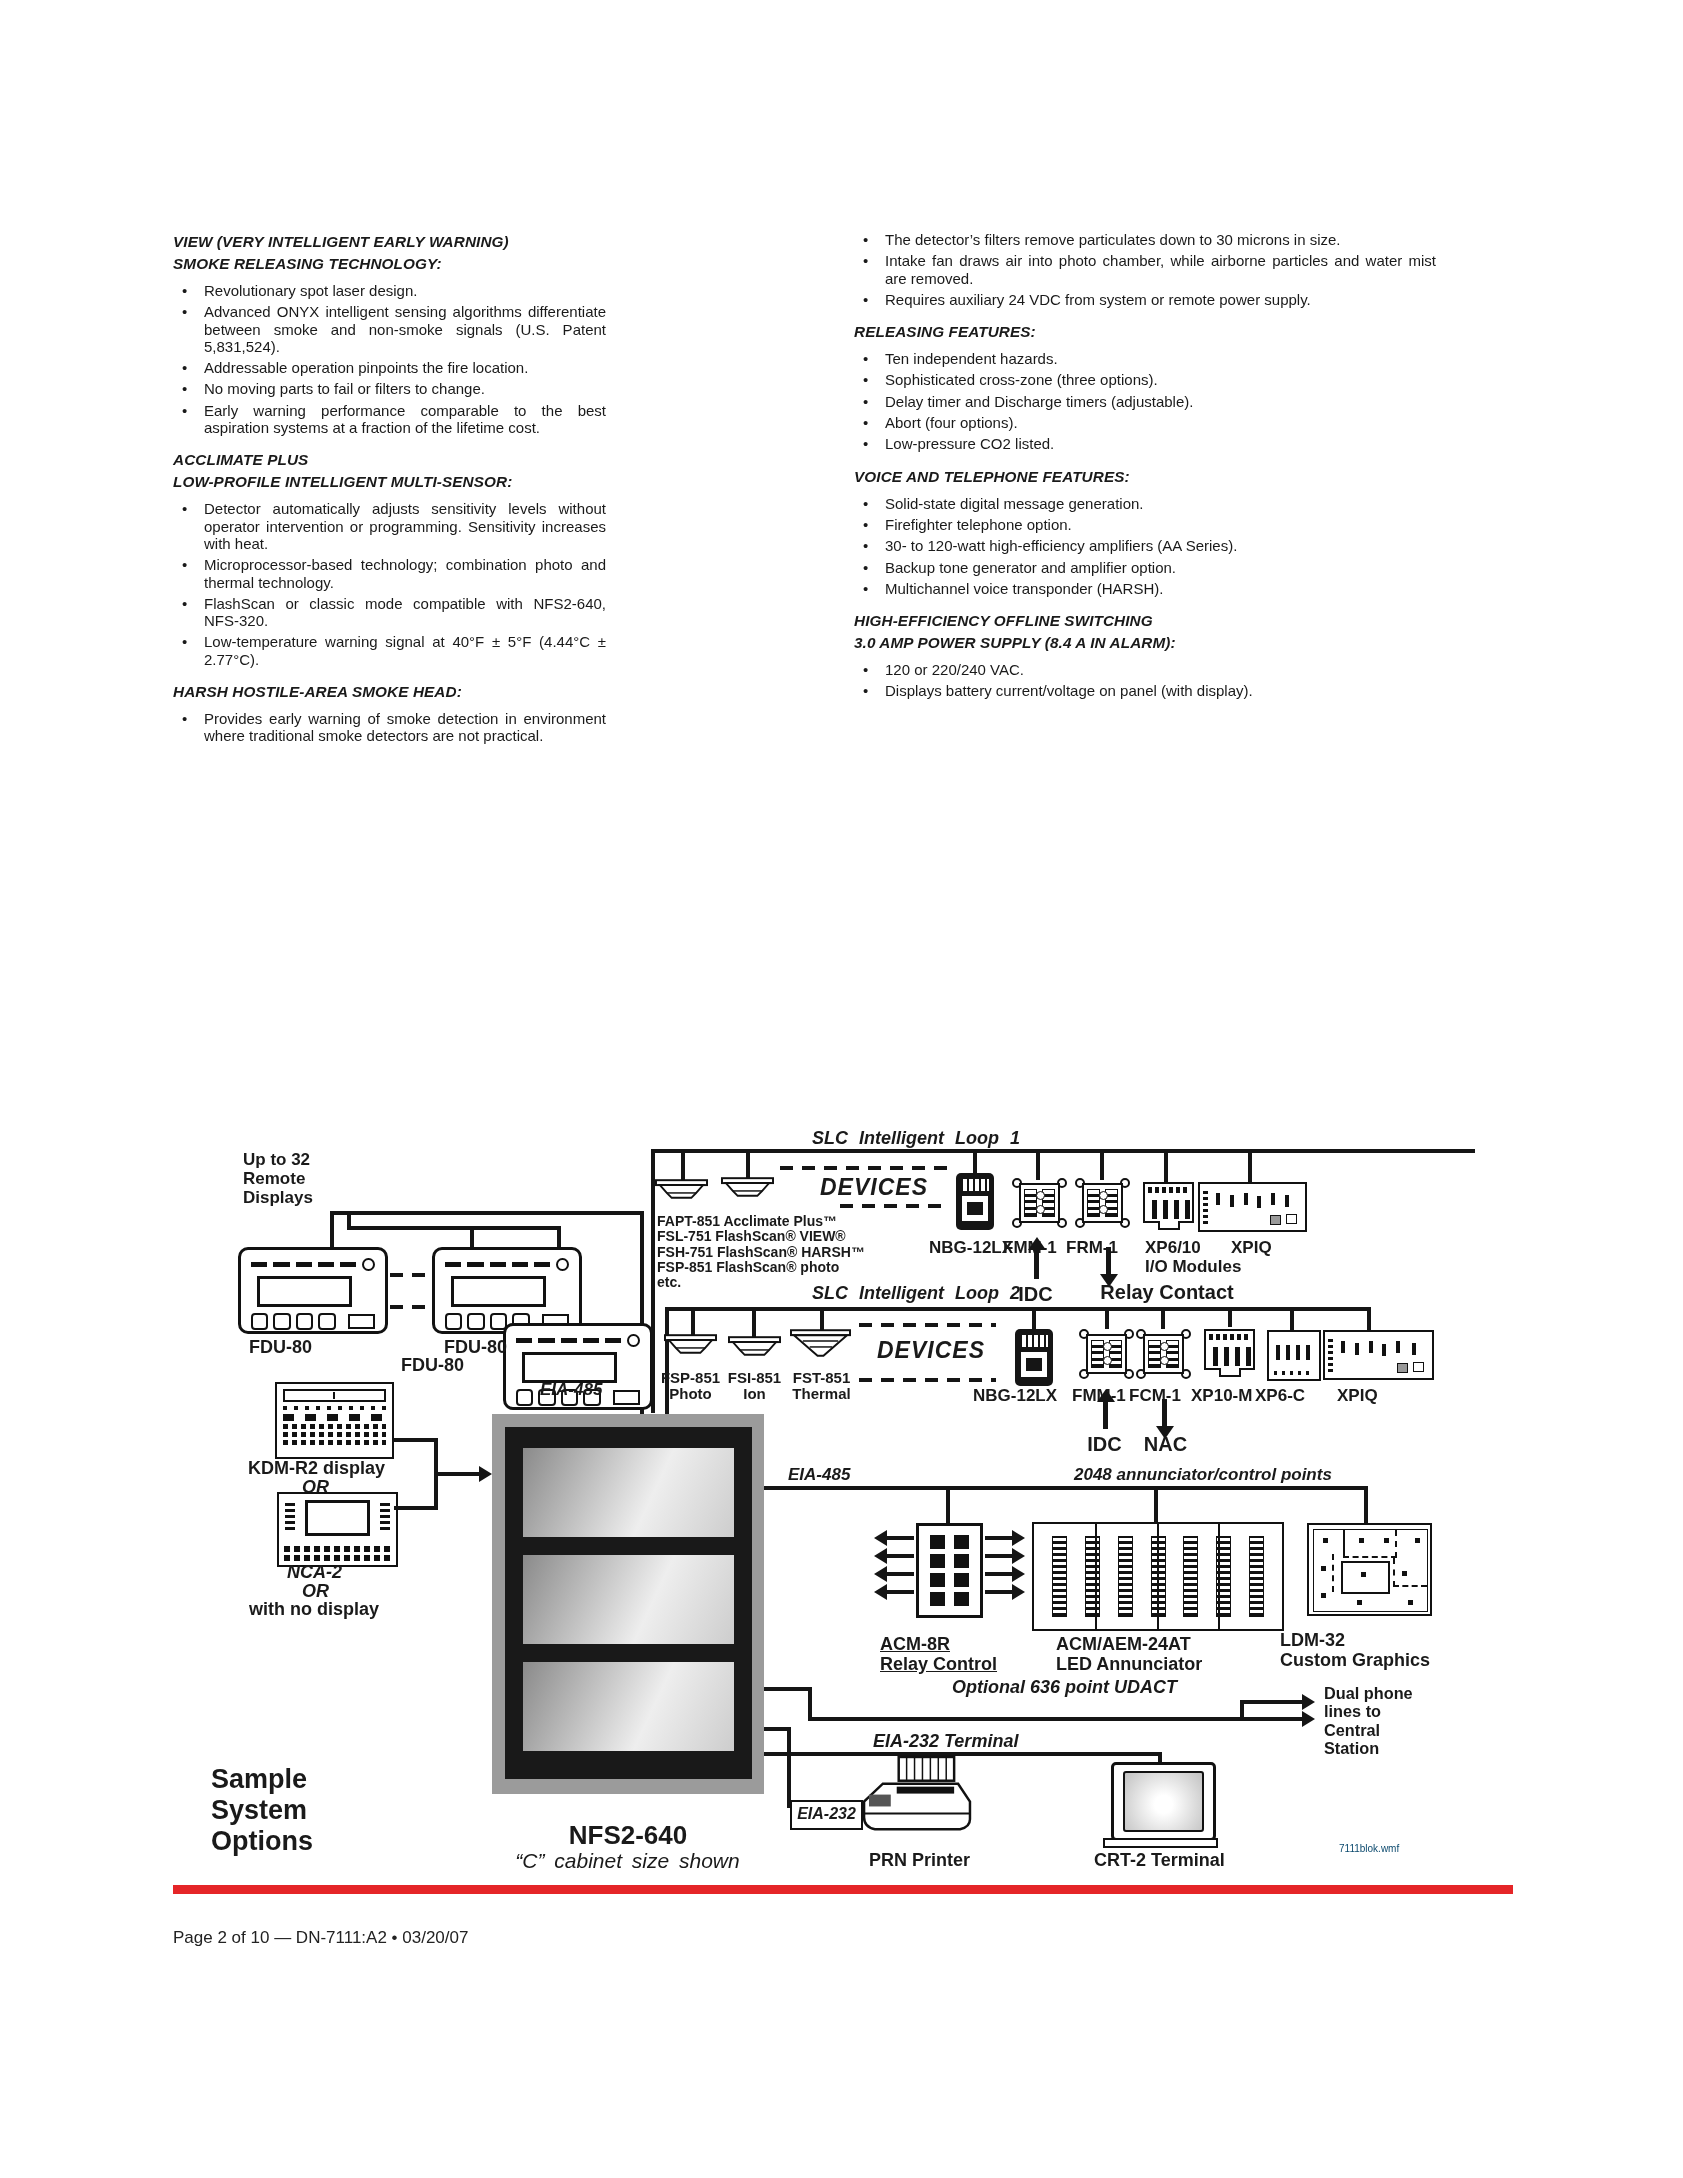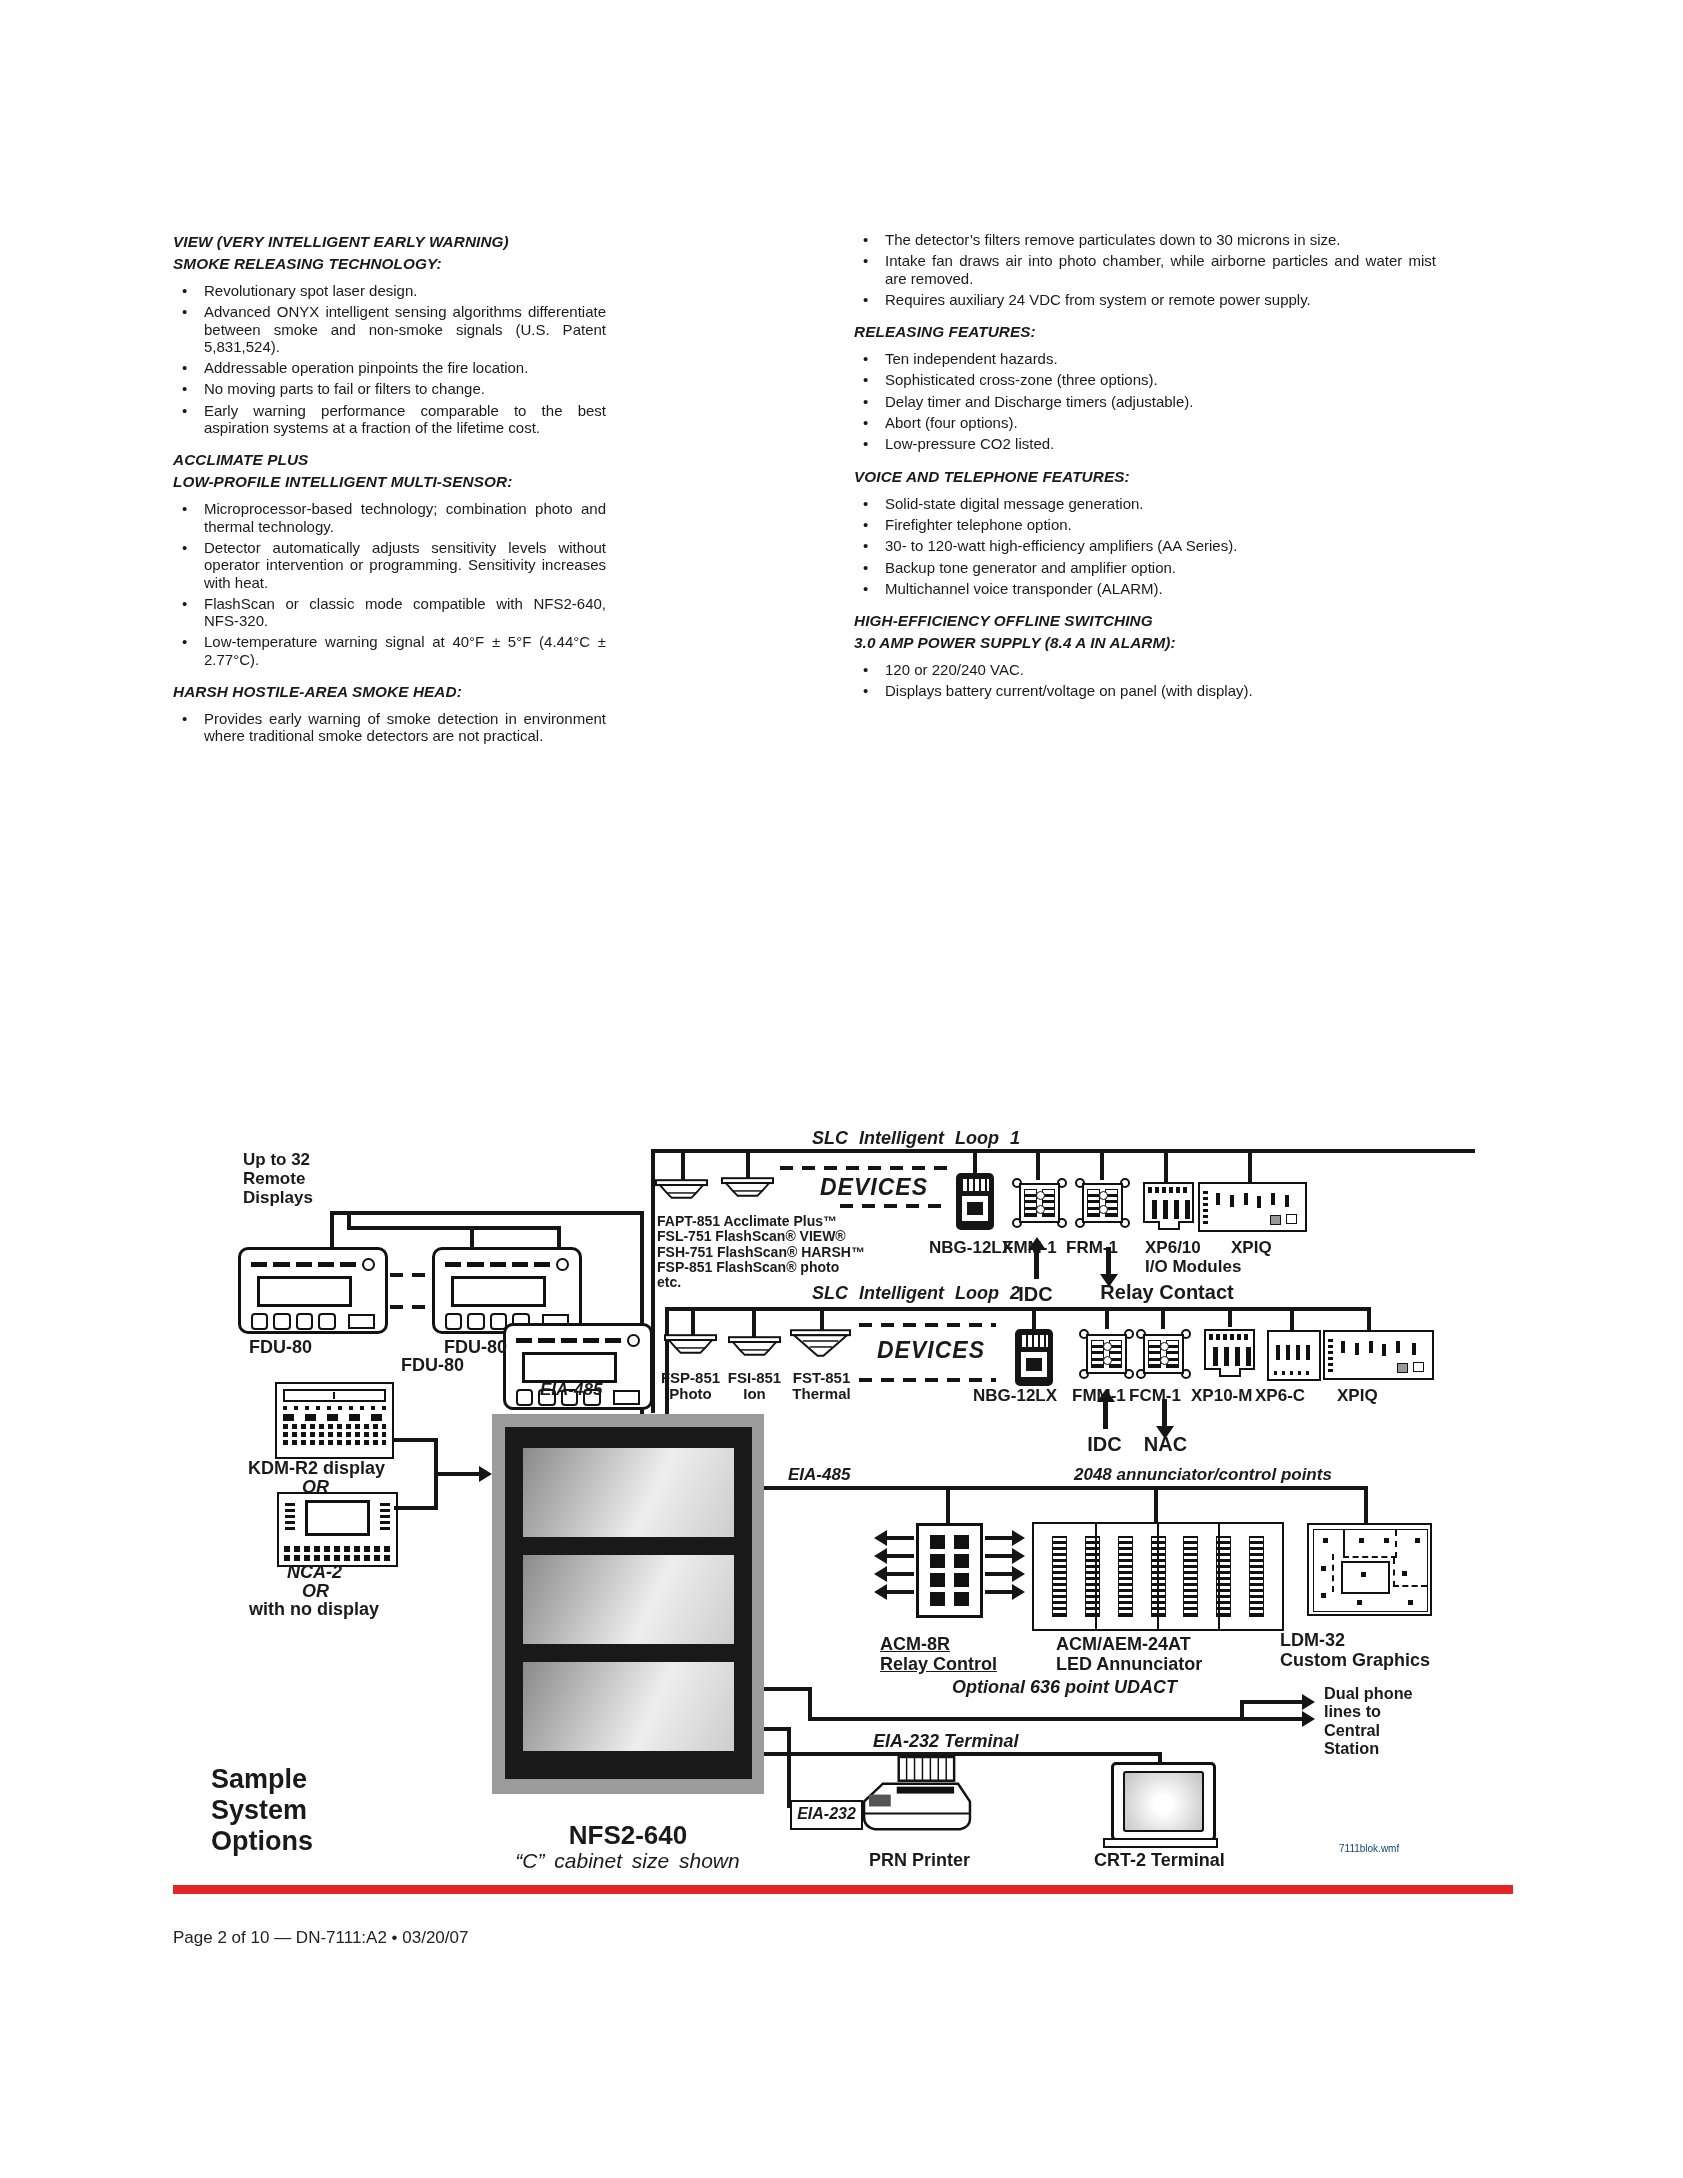--- a/index.html
+++ b/index.html
@@ -163,24 +163,24 @@
       <div class="b">
           <span>Early warning performance comparable to the best aspiration systems at a fraction of the lifetime cost.</span>
         </div>
     </div>
     <div class="sec">
       <div class="hd">
         <div>ACCLIMATE PLUS</div>
         <div>LOW-PROFILE INTELLIGENT MULTI-SENSOR:</div>
       </div>
       <div class="b">
+          <span>Detector automatically adjusts sensitivity levels without operator intervention or programming. Sensitivity increases with heat.</span>
+        </div>
+      <div class="b">
           <span>Microprocessor-based technology; combination photo and thermal technology.</span>
-        </div>
-      <div class="b">
-          <span>Detector automatically adjusts sensitivity levels without operator intervention or programming. Sensitivity increases with heat.</span>
         </div>
       <div class="b">
           <span>FlashScan or classic mode compatible with NFS2-640, NFS-320.</span>
         </div>
       <div class="b">
           <span>Low-temperature warning signal at 40°F ± 5°F (4.44°C ± 2.77°C).</span>
         </div>
     </div>
     <div class="sec">
       <div class="hd">
@@ -234,21 +234,21 @@
       <div class="b">
           <span>Firefighter telephone option.</span>
         </div>
       <div class="b">
           <span>30- to 120-watt high-efficiency amplifiers (AA Series).</span>
         </div>
       <div class="b">
           <span>Backup tone generator and amplifier option.</span>
         </div>
       <div class="b">
-          <span>Multichannel voice transponder (ALARM).</span>
+          <span>Multichannel voice transponder (HARSH).</span>
         </div>
     </div>
     <div class="sec">
       <div class="hd">
         <div>HIGH-EFFICIENCY OFFLINE SWITCHING</div>
         <div>3.0 AMP POWER SUPPLY (8.4 A IN ALARM):</div>
       </div>
       <div class="b">
           <span>120 or 220/240 VAC.</span>
         </div>

